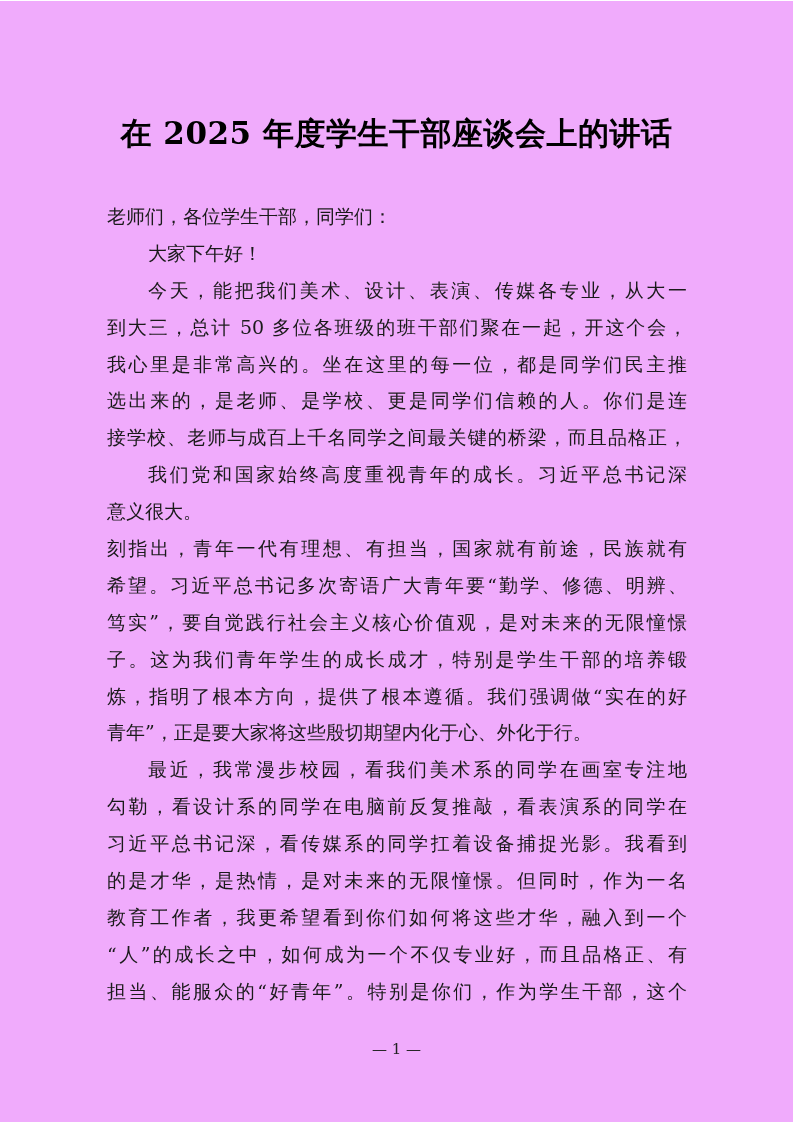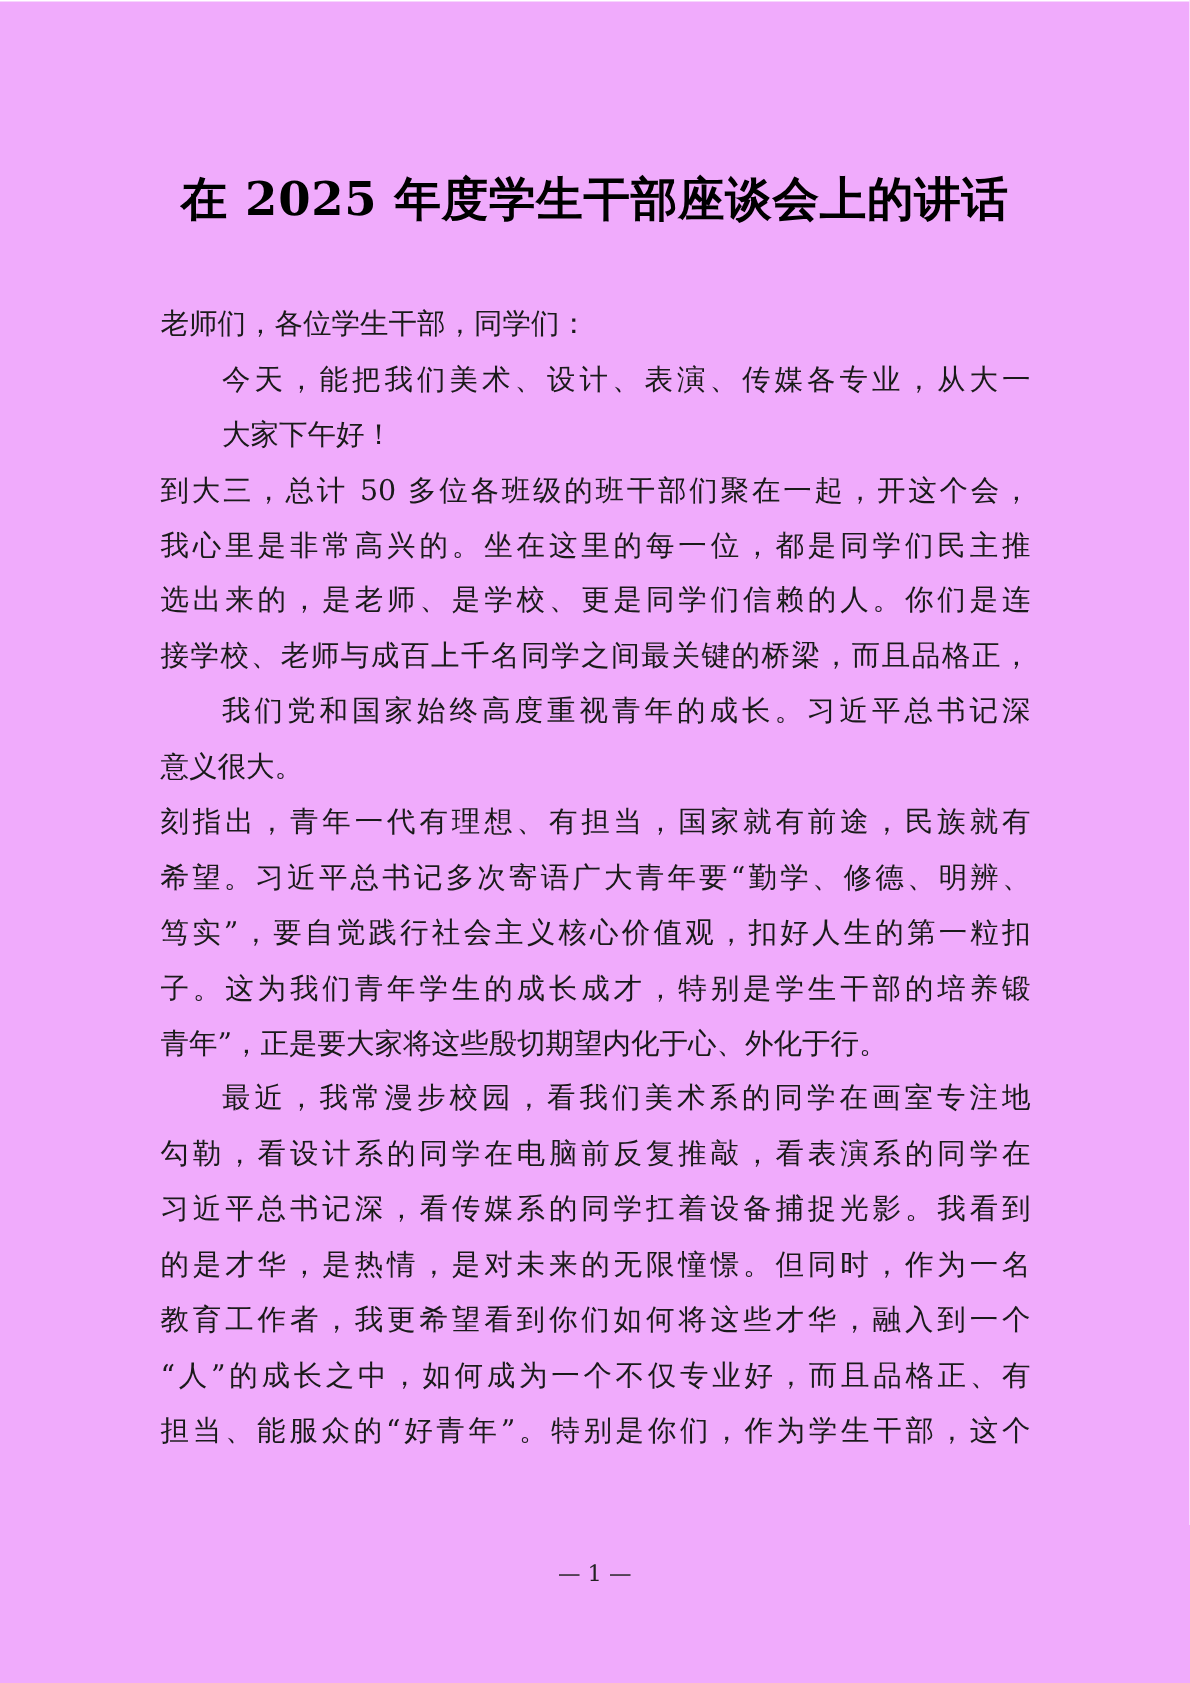--- a/index.html
+++ b/index.html
@@ -71,34 +71,35 @@
 </head>
 <body>
 
 <div class="page">
 
   <div class="title">在 2025 年度学生干部座谈会上的讲话</div>
 
   <div class="body-text">
 
     <span class="line last">老师们，各位学生干部，同学们：</span>
+    <span class="line indent last">大家下午好！</span>
+
     <span class="line indent">今天，能把我们美术、设计、表演、传媒各专业，从大一</span>
-
-    <span class="line indent last">大家下午好！</span>
     <span class="line">到大三，总计 50 多位各班级的班干部们聚在一起，开这个会，</span>
     <span class="line">我心里是非常高兴的。坐在这里的每一位，都是同学们民主推</span>
     <span class="line">选出来的，是老师、是学校、更是同学们信赖的人。你们是连</span>
     <span class="line">接学校、老师与成百上千名同学之间最关键的桥梁，而且品格正，</span>
     <span class="line indent">我们党和国家始终高度重视青年的成长。习近平总书记深</span>
 
     <span class="line last">意义很大。</span>
     <span class="line">刻指出，青年一代有理想、有担当，国家就有前途，民族就有</span>
     <span class="line">希望。习近平总书记多次寄语广大青年要“勤学、修德、明辨、</span>
-    <span class="line">笃实”，要自觉践行社会主义核心价值观，扣好人生的第一粒扣</span>
+    <span class="line">笃实”，要自觉践行社会主义核心价值观，是对未来的无限憧憬</span>
     <span class="line">子。这为我们青年学生的成长成才，特别是学生干部的培养锻</span>
+    <span class="line">炼，指明了根本方向，提供了根本遵循。我们强调做“实在的好</span>
     <span class="line last">青年”，正是要大家将这些殷切期望内化于心、外化于行。</span>
 
     <span class="line indent">最近，我常漫步校园，看我们美术系的同学在画室专注地</span>
     <span class="line">勾勒，看设计系的同学在电脑前反复推敲，看表演系的同学在</span>
     <span class="line">习近平总书记深，看传媒系的同学扛着设备捕捉光影。我看到</span>
     <span class="line">的是才华，是热情，是对未来的无限憧憬。但同时，作为一名</span>
     <span class="line">教育工作者，我更希望看到你们如何将这些才华，融入到一个</span>
     <span class="line">“人”的成长之中，如何成为一个不仅专业好，而且品格正、有</span>
     <span class="line">担当、能服众的“好青年”。特别是你们，作为学生干部，这个</span>
   </div>

